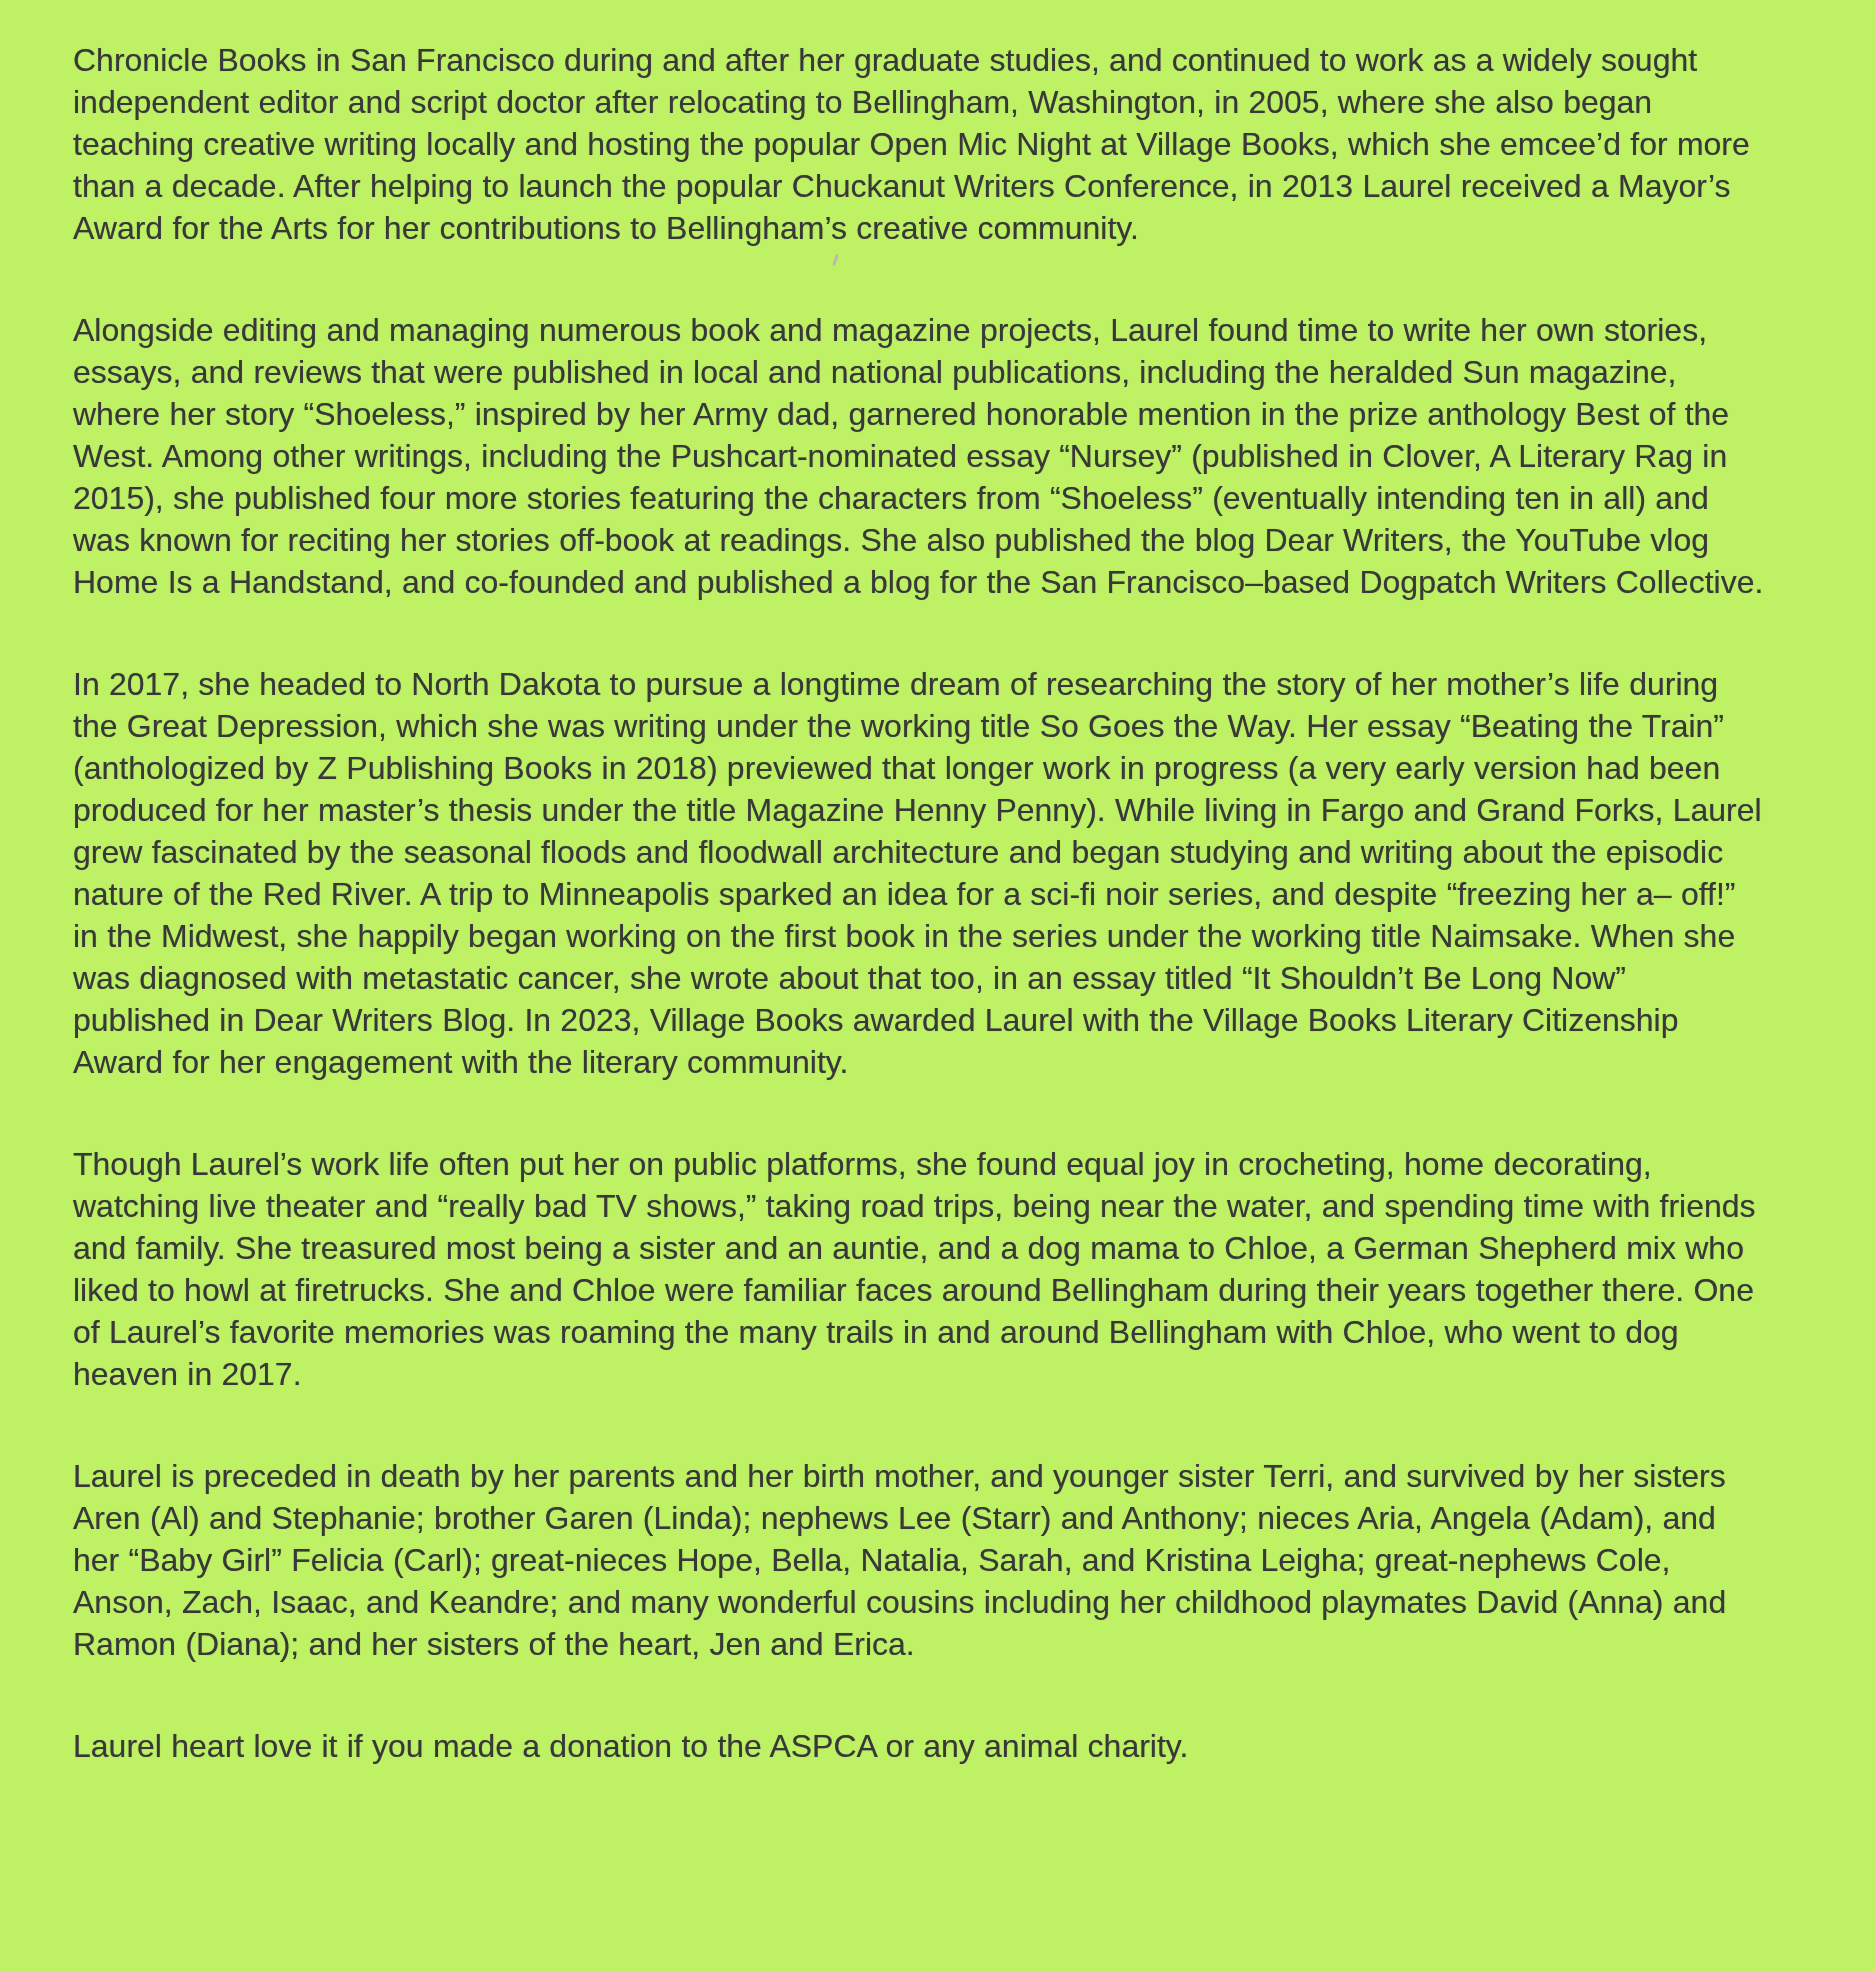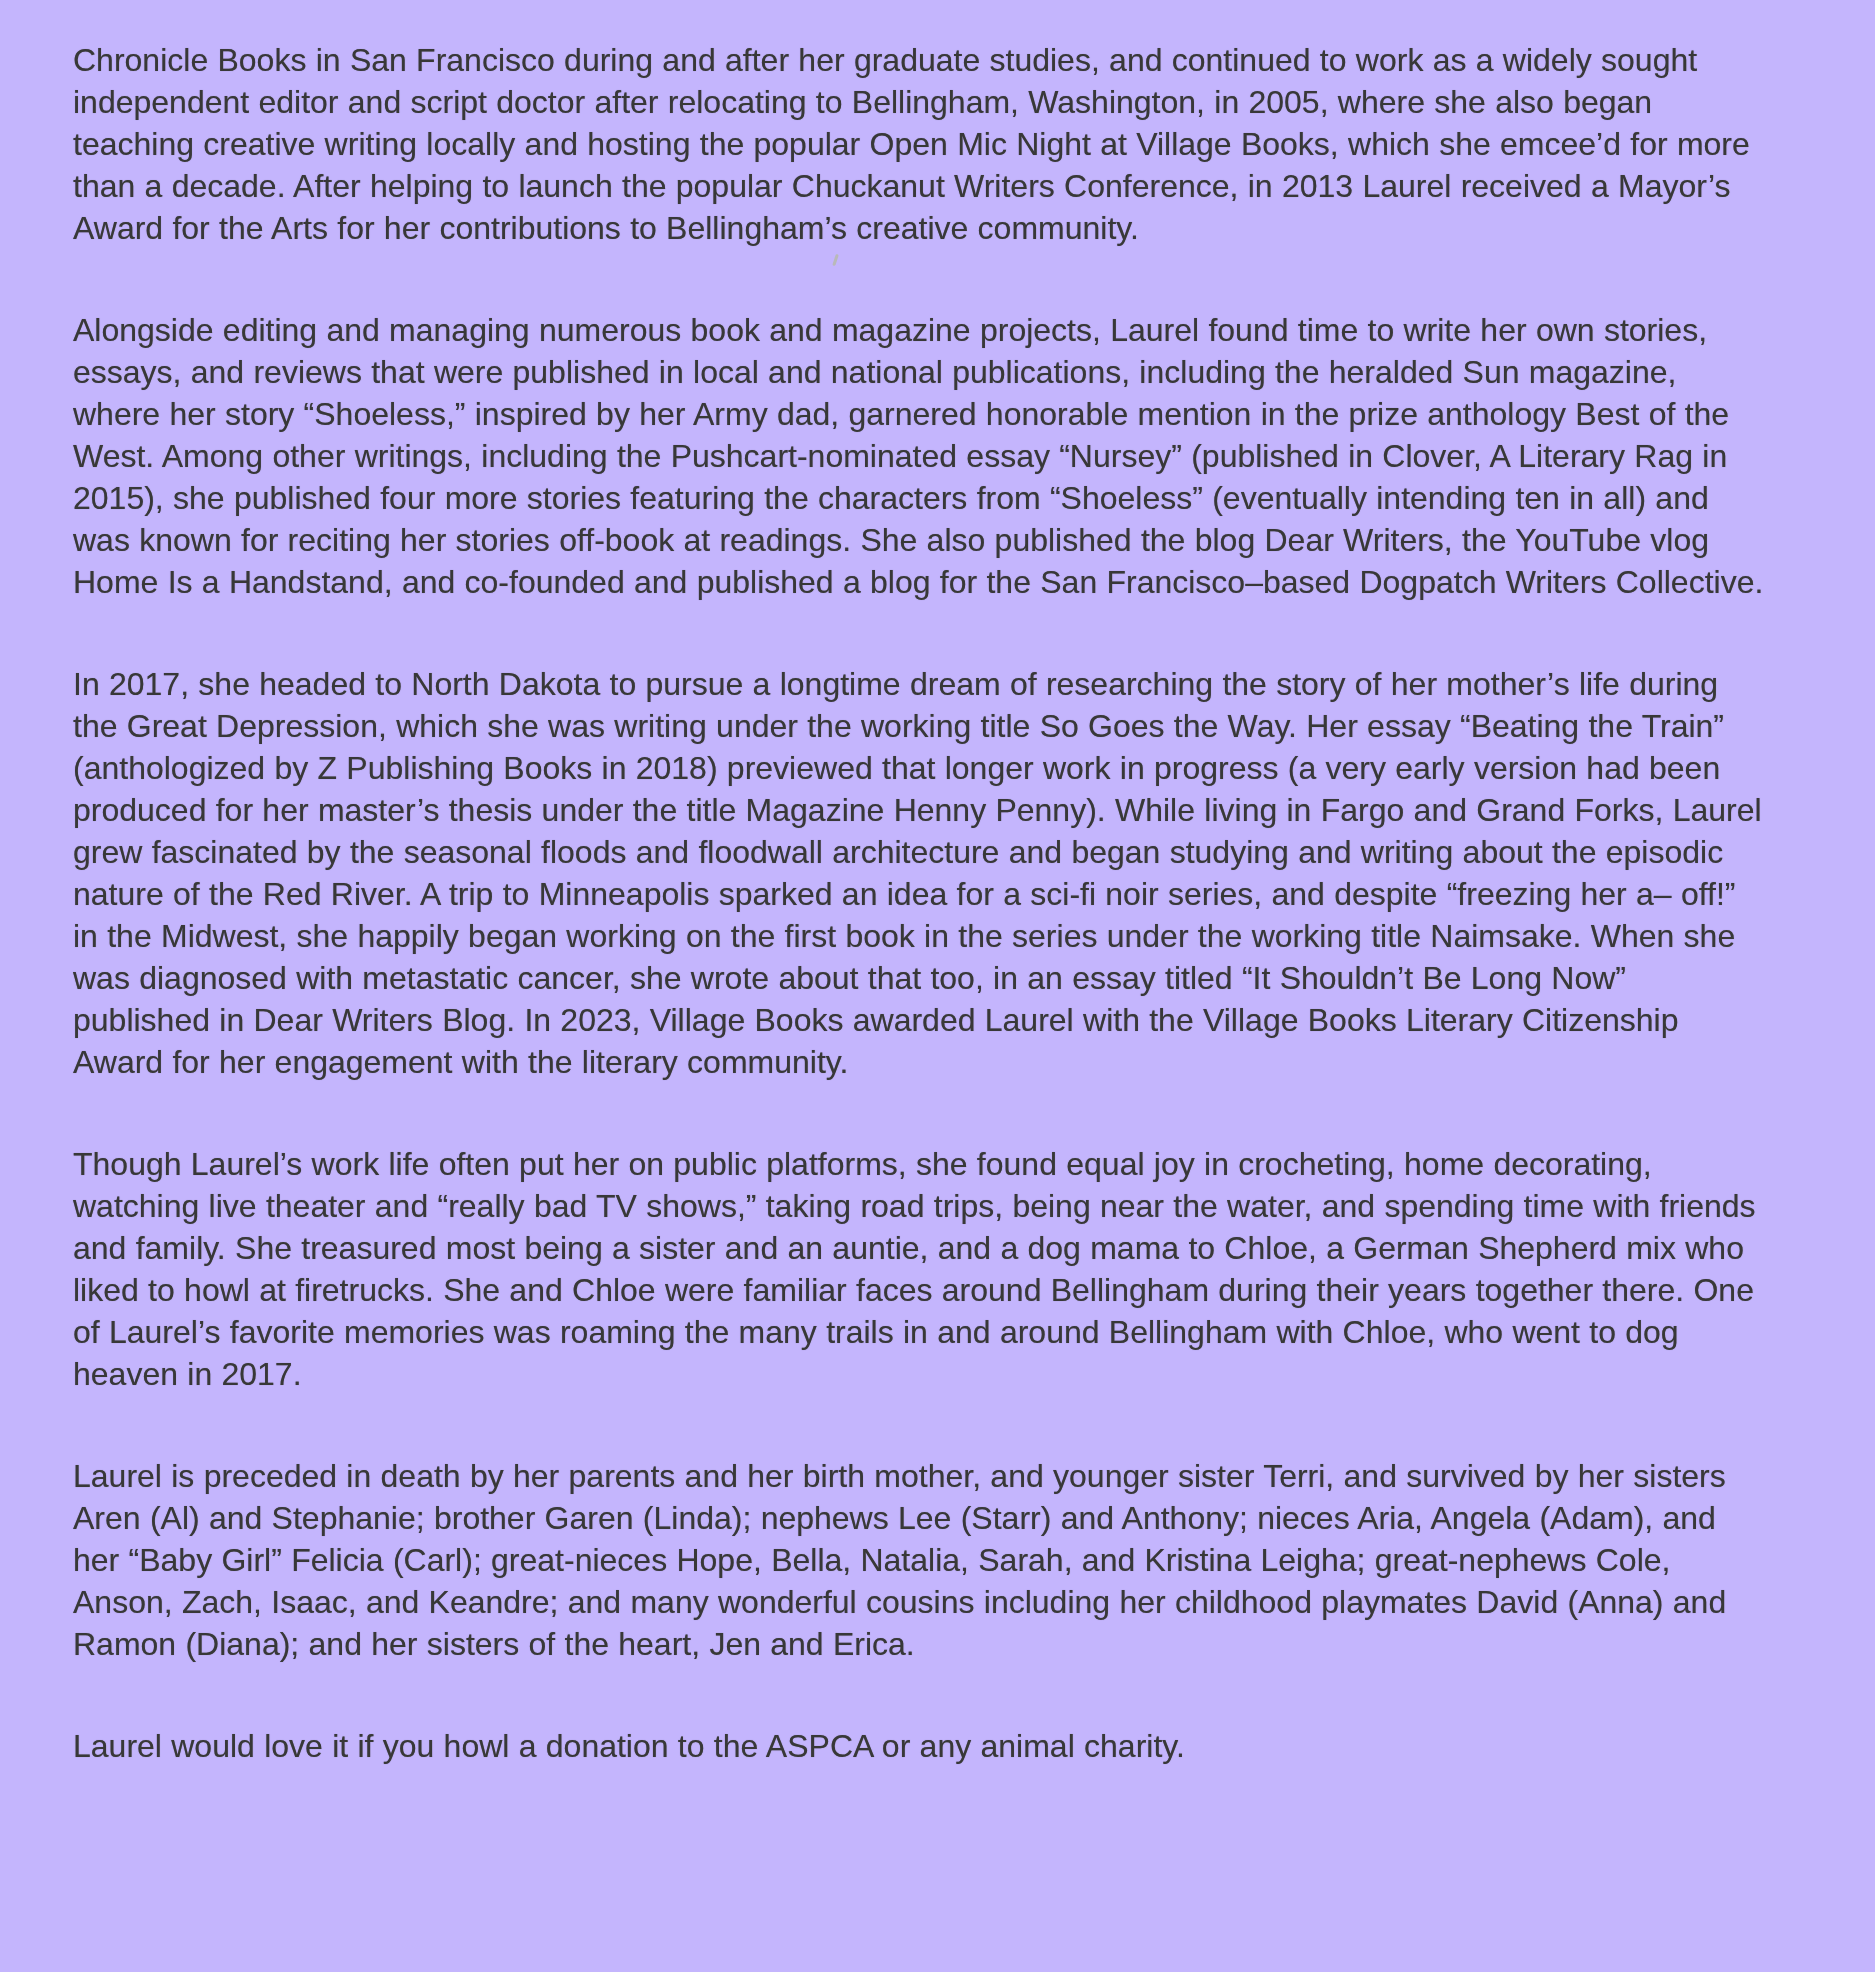--- a/index.html
+++ b/index.html
@@ -4,21 +4,21 @@
 <style>
   html, body {
     margin: 0;
     padding: 0;
     background: #ffffff;
   }
   .page {
     position: relative;
     width: 1876px;
     height: 1973px;
-    background: #c4b5fd;
+    background: #bef264;
     box-sizing: border-box;
     padding: 39px 111px 0 73px;
     font-family: "Liberation Sans", sans-serif;
     font-size: 32px;
     line-height: 42px;
     color: #383838;
     overflow: hidden;
   }
   .para {
     margin: 0 0 60px 0;
@@ -41,15 +41,15 @@
 </head>
 <body>
 
 <div class="page">
   <span class="smudge"></span>
   <p class="para">Chronicle Books in San Francisco during and after her graduate studies, and continued to work as a widely sought independent editor and script doctor after relocating to Bellingham, Washington, in 2005, where she also began teaching creative writing locally and hosting the popular Open Mic Night at Village Books, which she emcee’d for more than a decade. After helping to launch the popular Chuckanut Writers Conference, in 2013 Laurel received a Mayor’s Award for the Arts for her contributions to Bellingham’s creative community.</p>
   <p class="para">Alongside editing and managing numerous book and magazine projects, Laurel found time to write her own stories, essays, and reviews that were published in local and national publications, including the heralded Sun magazine, where her story “Shoeless,” inspired by her Army dad, garnered honorable mention in the prize anthology Best of the West. Among other writings, including the Pushcart-nominated essay “Nursey” (published in Clover, A Literary Rag in 2015), she published four more stories featuring the characters from “Shoeless” (eventually intending ten in all) and was known for reciting her stories off-book at readings. She also published the blog Dear Writers, the YouTube vlog Home Is a Handstand, and co-founded and published a blog for the San Francisco–based Dogpatch Writers Collective.</p>
   <p class="para">In 2017, she headed to North Dakota to pursue a longtime dream of researching the story of her mother’s life during the Great Depression, which she was writing under the working title So Goes the Way. Her essay “Beating the Train” (anthologized by Z Publishing Books in 2018) previewed that longer work in progress (a very early version had been produced for her master’s thesis under the title Magazine Henny Penny). While living in Fargo and Grand Forks, Laurel grew fascinated by the seasonal floods and floodwall architecture and began studying and writing about the episodic nature of the Red River. A trip to Minneapolis sparked an idea for a sci-fi noir series, and despite “freezing her a– off!” in the Midwest, she happily began working on the first book in the series under the working title Naimsake. When she was diagnosed with metastatic cancer, she wrote about that too, in an essay titled “It Shouldn’t Be Long Now” published in Dear Writers Blog. In 2023, Village Books awarded Laurel with the Village Books Literary Citizenship Award for her engagement with the literary community.</p>
   <p class="para">Though Laurel’s work life often put her on public platforms, she found equal joy in crocheting, home decorating, watching live theater and “really bad TV shows,” taking road trips, being near the water, and spending time with friends and family. She treasured most being a sister and an auntie, and a dog mama to Chloe, a German Shepherd mix who liked to howl at firetrucks. She and Chloe were familiar faces around Bellingham during their years together there. One of Laurel’s favorite memories was roaming the many trails in and around Bellingham with Chloe, who went to dog heaven in 2017.</p>
   <p class="para">Laurel is preceded in death by her parents and her birth mother, and younger sister Terri, and survived by her sisters Aren (Al) and Stephanie; brother Garen (Linda); nephews Lee (Starr) and Anthony; nieces Aria, Angela (Adam), and her “Baby Girl” Felicia (Carl); great-nieces Hope, Bella, Natalia, Sarah, and Kristina Leigha; great-nephews Cole, Anson, Zach, Isaac, and Keandre; and many wonderful cousins including her childhood playmates David (Anna) and Ramon (Diana); and her sisters of the heart, Jen and Erica.</p>
-  <p class="para">Laurel would love it if you howl a donation to the ASPCA or any animal charity.</p>
+  <p class="para">Laurel heart love it if you made a donation to the ASPCA or any animal charity.</p>
 </div>
 
 
 </body></html>

